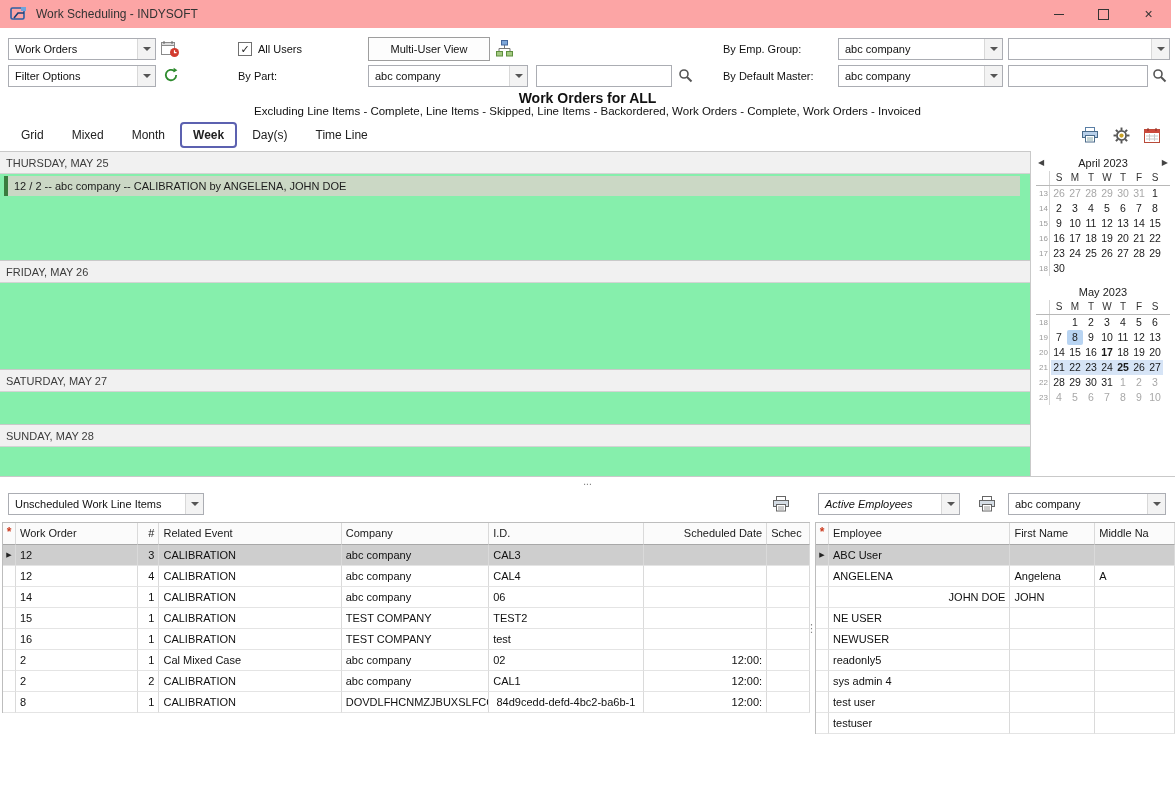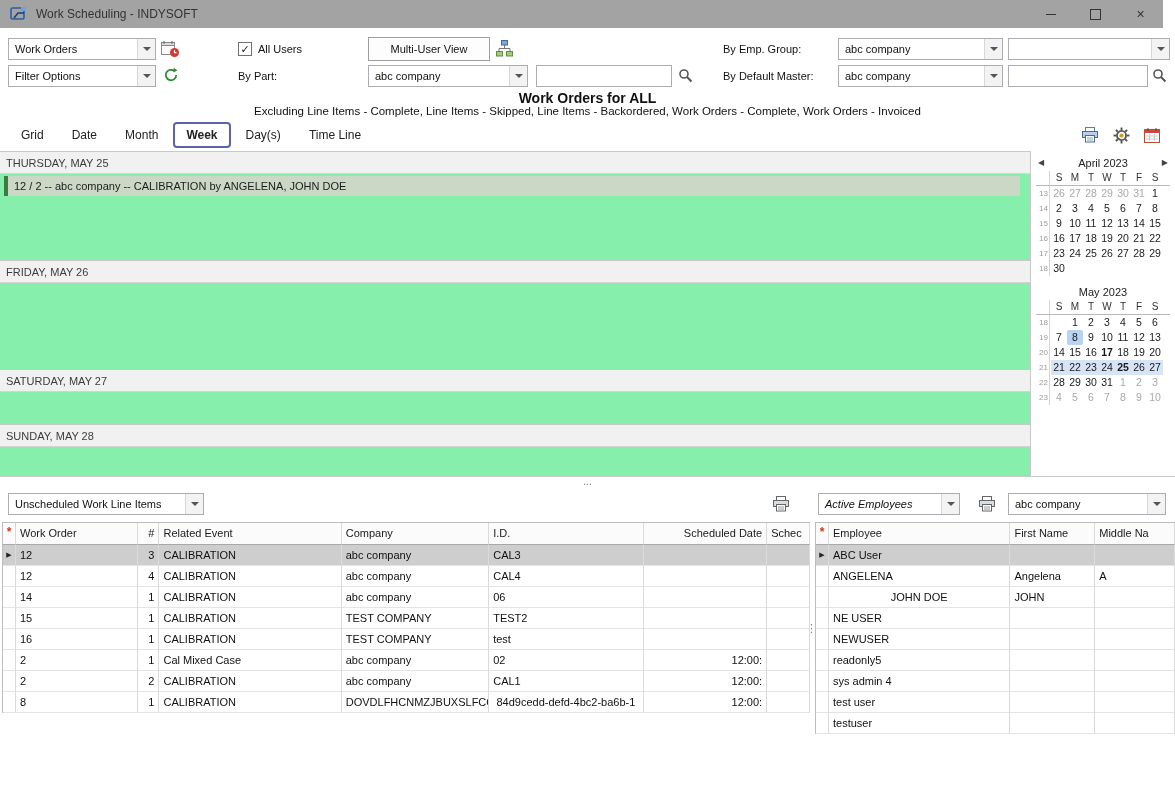--- a/index.html
+++ b/index.html
@@ -1,20 +1,20 @@
 <!DOCTYPE html>
 <html style="--tab-active-border: #5c61b0; --selected-day-bg: #ccd9f3; --event-bg: #cbd8c5; --event-bar: #3a7d3f; --selected-row-bg: #cecece; --calendar-week-selected-bg: #d6e4f6; --today-bg: #b8d4f2;"><head>
 <meta charset="utf-8">
 <style>
   html,body{margin:0;padding:0;width:1175px;height:787px;overflow:hidden;background:#e9e9e9;
     font-family:"Liberation Sans","DejaVu Sans",sans-serif;}
   .window{position:relative;width:1175px;height:787px;background:#fff;outline:1px solid #b5b5b5;font-size:11px;color:#111;}
 
   
-  .titlebar{position:absolute;top:0;left:0;right:12px;height:28px;background:#a3a3a3;display:flex;align-items:center;}
+  .titlebar{position:absolute;top:0;left:0;right:4px;height:28px;background:#fca5a5;display:flex;align-items:center;}
   .appicon{margin-left:10px;display:inline-flex;}
   .title{margin-left:8px;font-size:12px;color:#333;}
   .wbtns{margin-left:auto;display:flex;height:28px;}
   .wbtn{width:45px;height:28px;display:flex;align-items:center;justify-content:center;color:#333;font-size:14px;cursor:default;}
   .glyph-min{width:10px;height:1px;background:#333;display:inline-block;}
   .glyph-max{width:9px;height:9px;border:1px solid #333;display:inline-block;}
 
   
   .toolbar{position:absolute;top:28px;left:0;right:0;height:62px;background:#fff;border-bottom:1px solid #dcdcdc;}
   .toolbar>*{position:absolute;}
@@ -188,21 +188,21 @@
   </div>
 
   <div class="banner">
     <div class="l1">Work Orders for ALL</div>
     <div class="l2">Excluding Line Items - Complete, Line Items - Skipped, Line Items - Backordered, Work Orders - Complete, Work Orders - Invoiced</div>
   </div>
 
   <div class="tabrow">
     <div class="tabs">
         <div class="tab">Grid</div>
-        <div class="tab">Date</div>
+        <div class="tab">Mixed</div>
         <div class="tab">Month</div>
         <div class="tab active">Week</div>
         <div class="tab">Day(s)</div>
         <div class="tab">Time Line</div>
       </div>
     <div class="tabicons">
       <span class="iconbtn">
         <svg width="18" height="16" viewBox="0 0 18 16">
           <rect x="4.5" y="0.5" width="9" height="4" fill="#fff" stroke="#5a7fa6"></rect>
           <rect x="1.5" y="4.5" width="15" height="6" fill="#b8d0ea" stroke="#4a6b8a"></rect>
@@ -552,21 +552,21 @@
         <div class="gcell" style="width: 80px; text-align: left;"></div>
       </div>
       <div class="grow">
         <div class="gcell gind"></div>
         <div class="gcell" style="width: 182px; text-align: left;">ANGELENA</div>
         <div class="gcell" style="width: 85px; text-align: left;">Angelena</div>
         <div class="gcell" style="width: 80px; text-align: left;">A</div>
       </div>
       <div class="grow">
         <div class="gcell gind"></div>
-        <div class="gcell" style="width: 182px; text-align: center;">JOHN DOE</div>
+        <div class="gcell" style="width: 182px; text-align: right;">JOHN DOE</div>
         <div class="gcell" style="width: 85px; text-align: left;">JOHN</div>
         <div class="gcell" style="width: 80px; text-align: left;"></div>
       </div>
       <div class="grow">
         <div class="gcell gind"></div>
         <div class="gcell" style="width: 182px; text-align: left;">NE USER</div>
         <div class="gcell" style="width: 85px; text-align: left;"></div>
         <div class="gcell" style="width: 80px; text-align: left;"></div>
       </div>
       <div class="grow">

